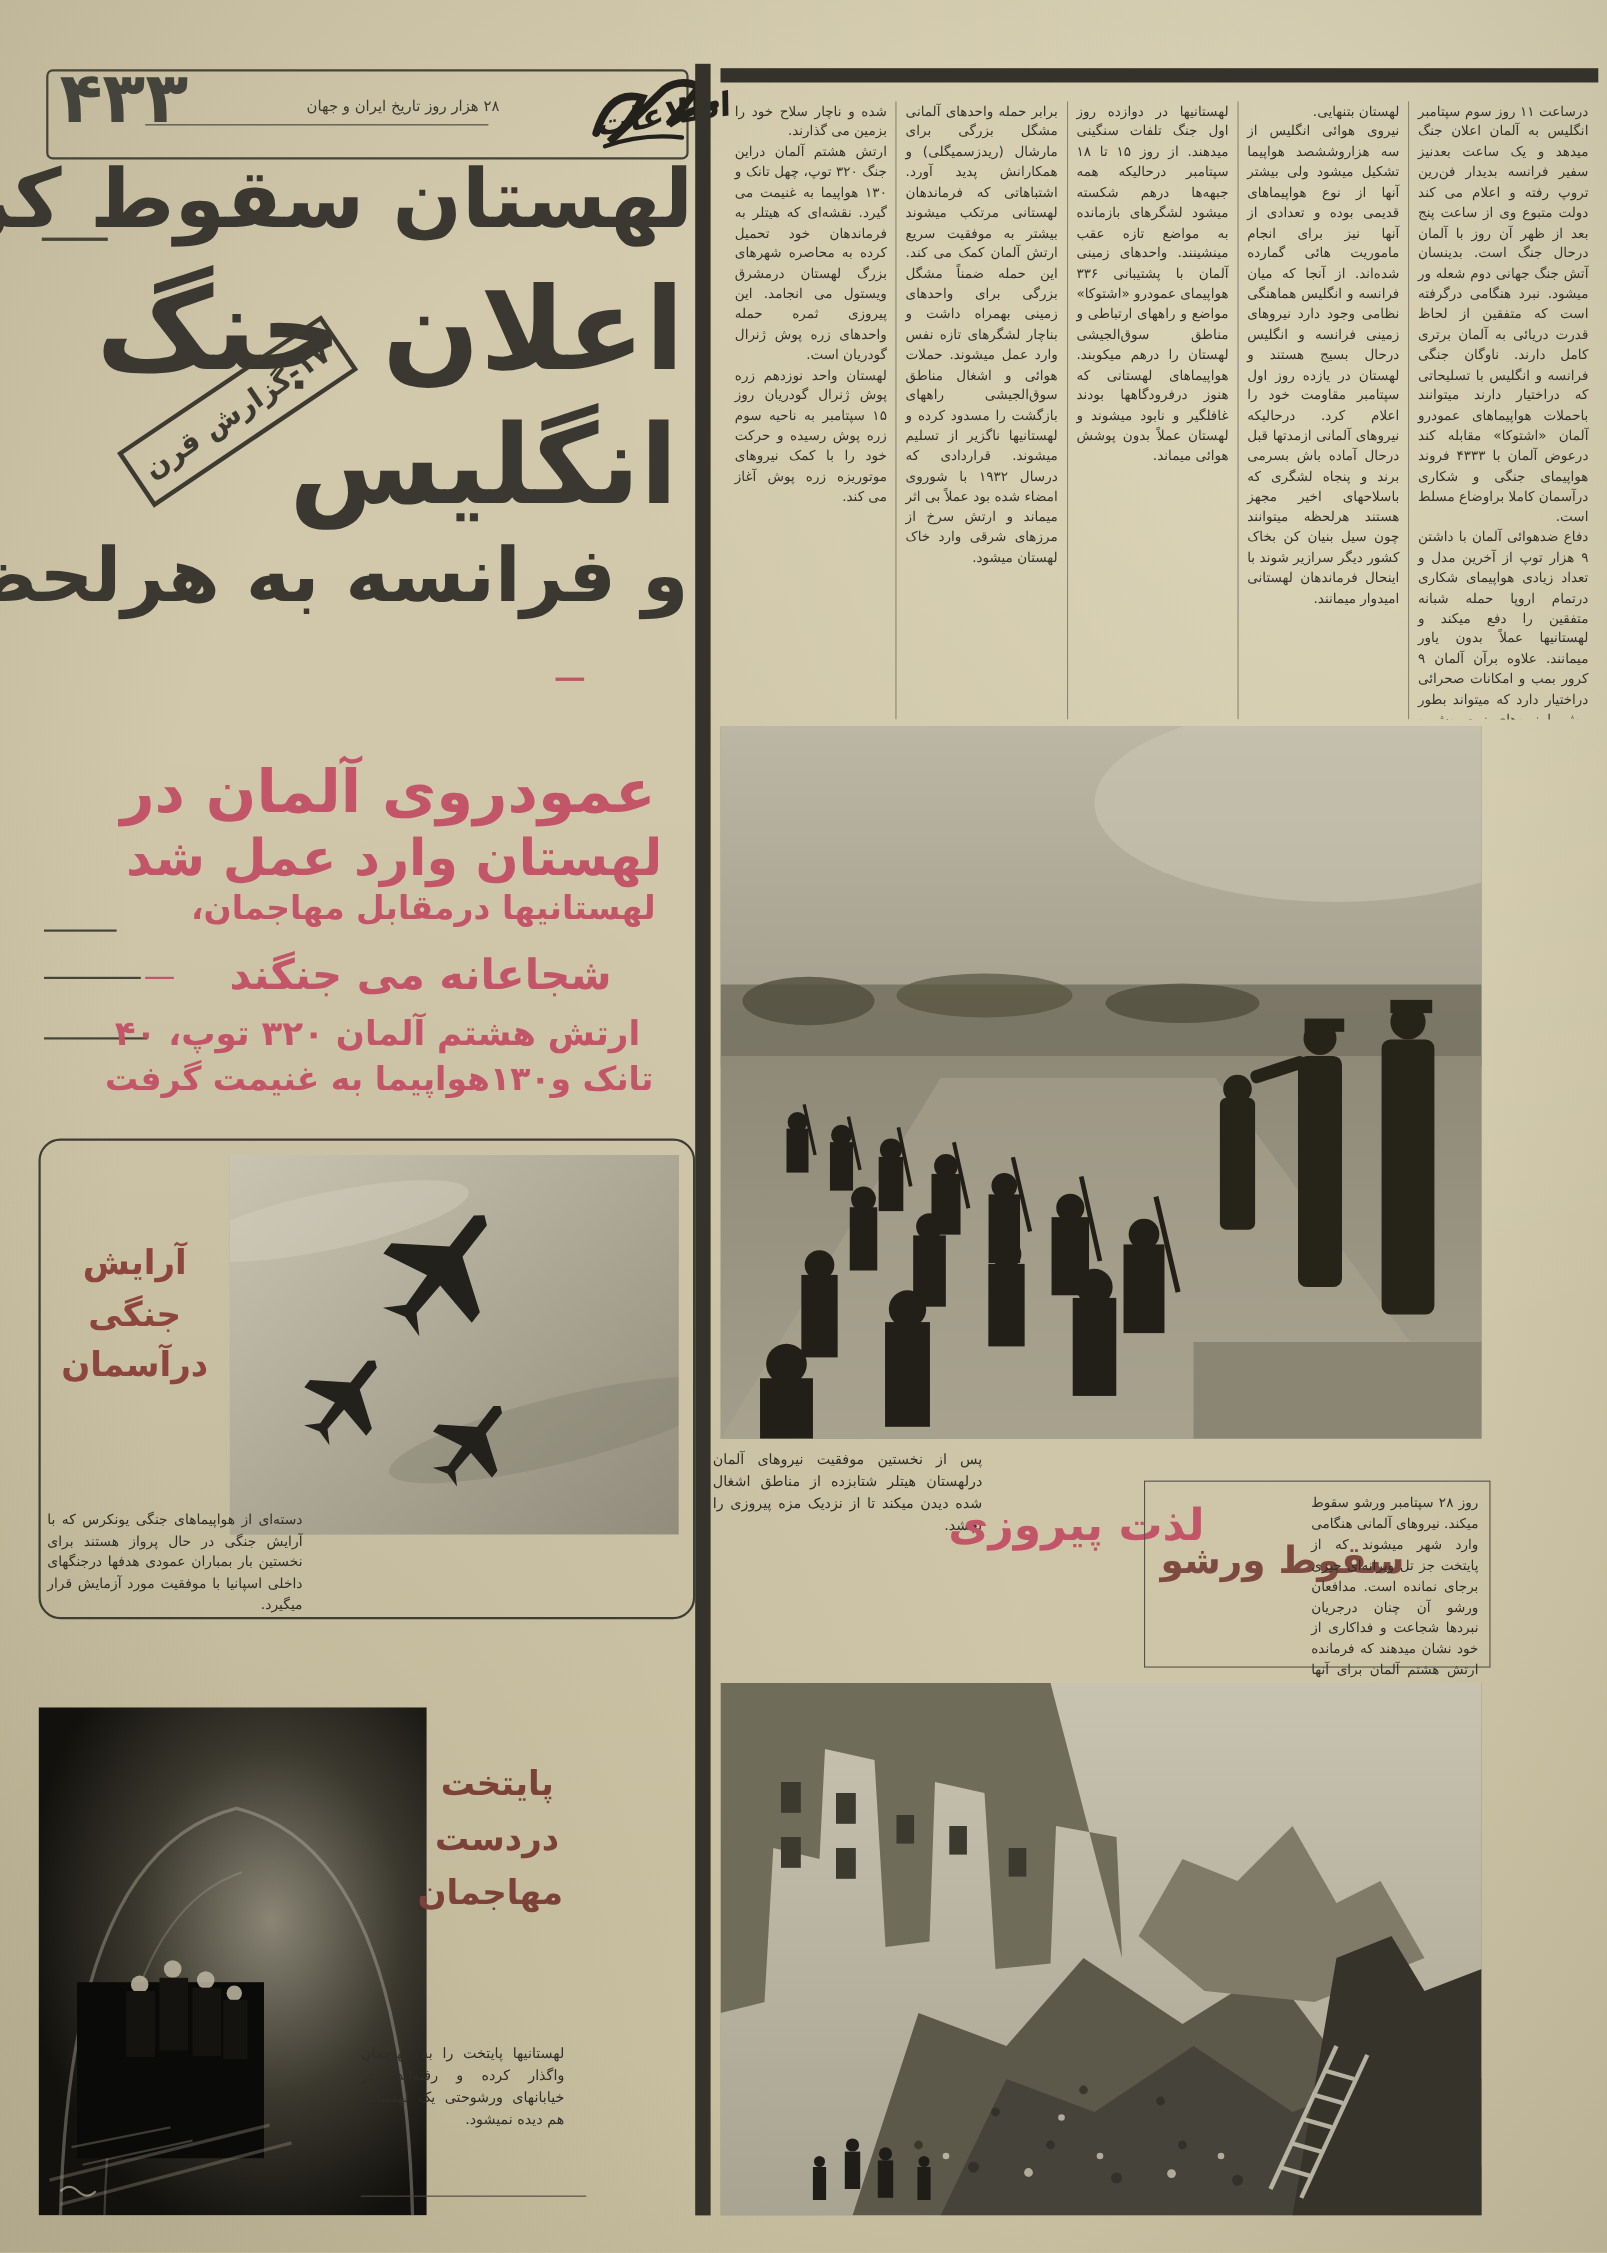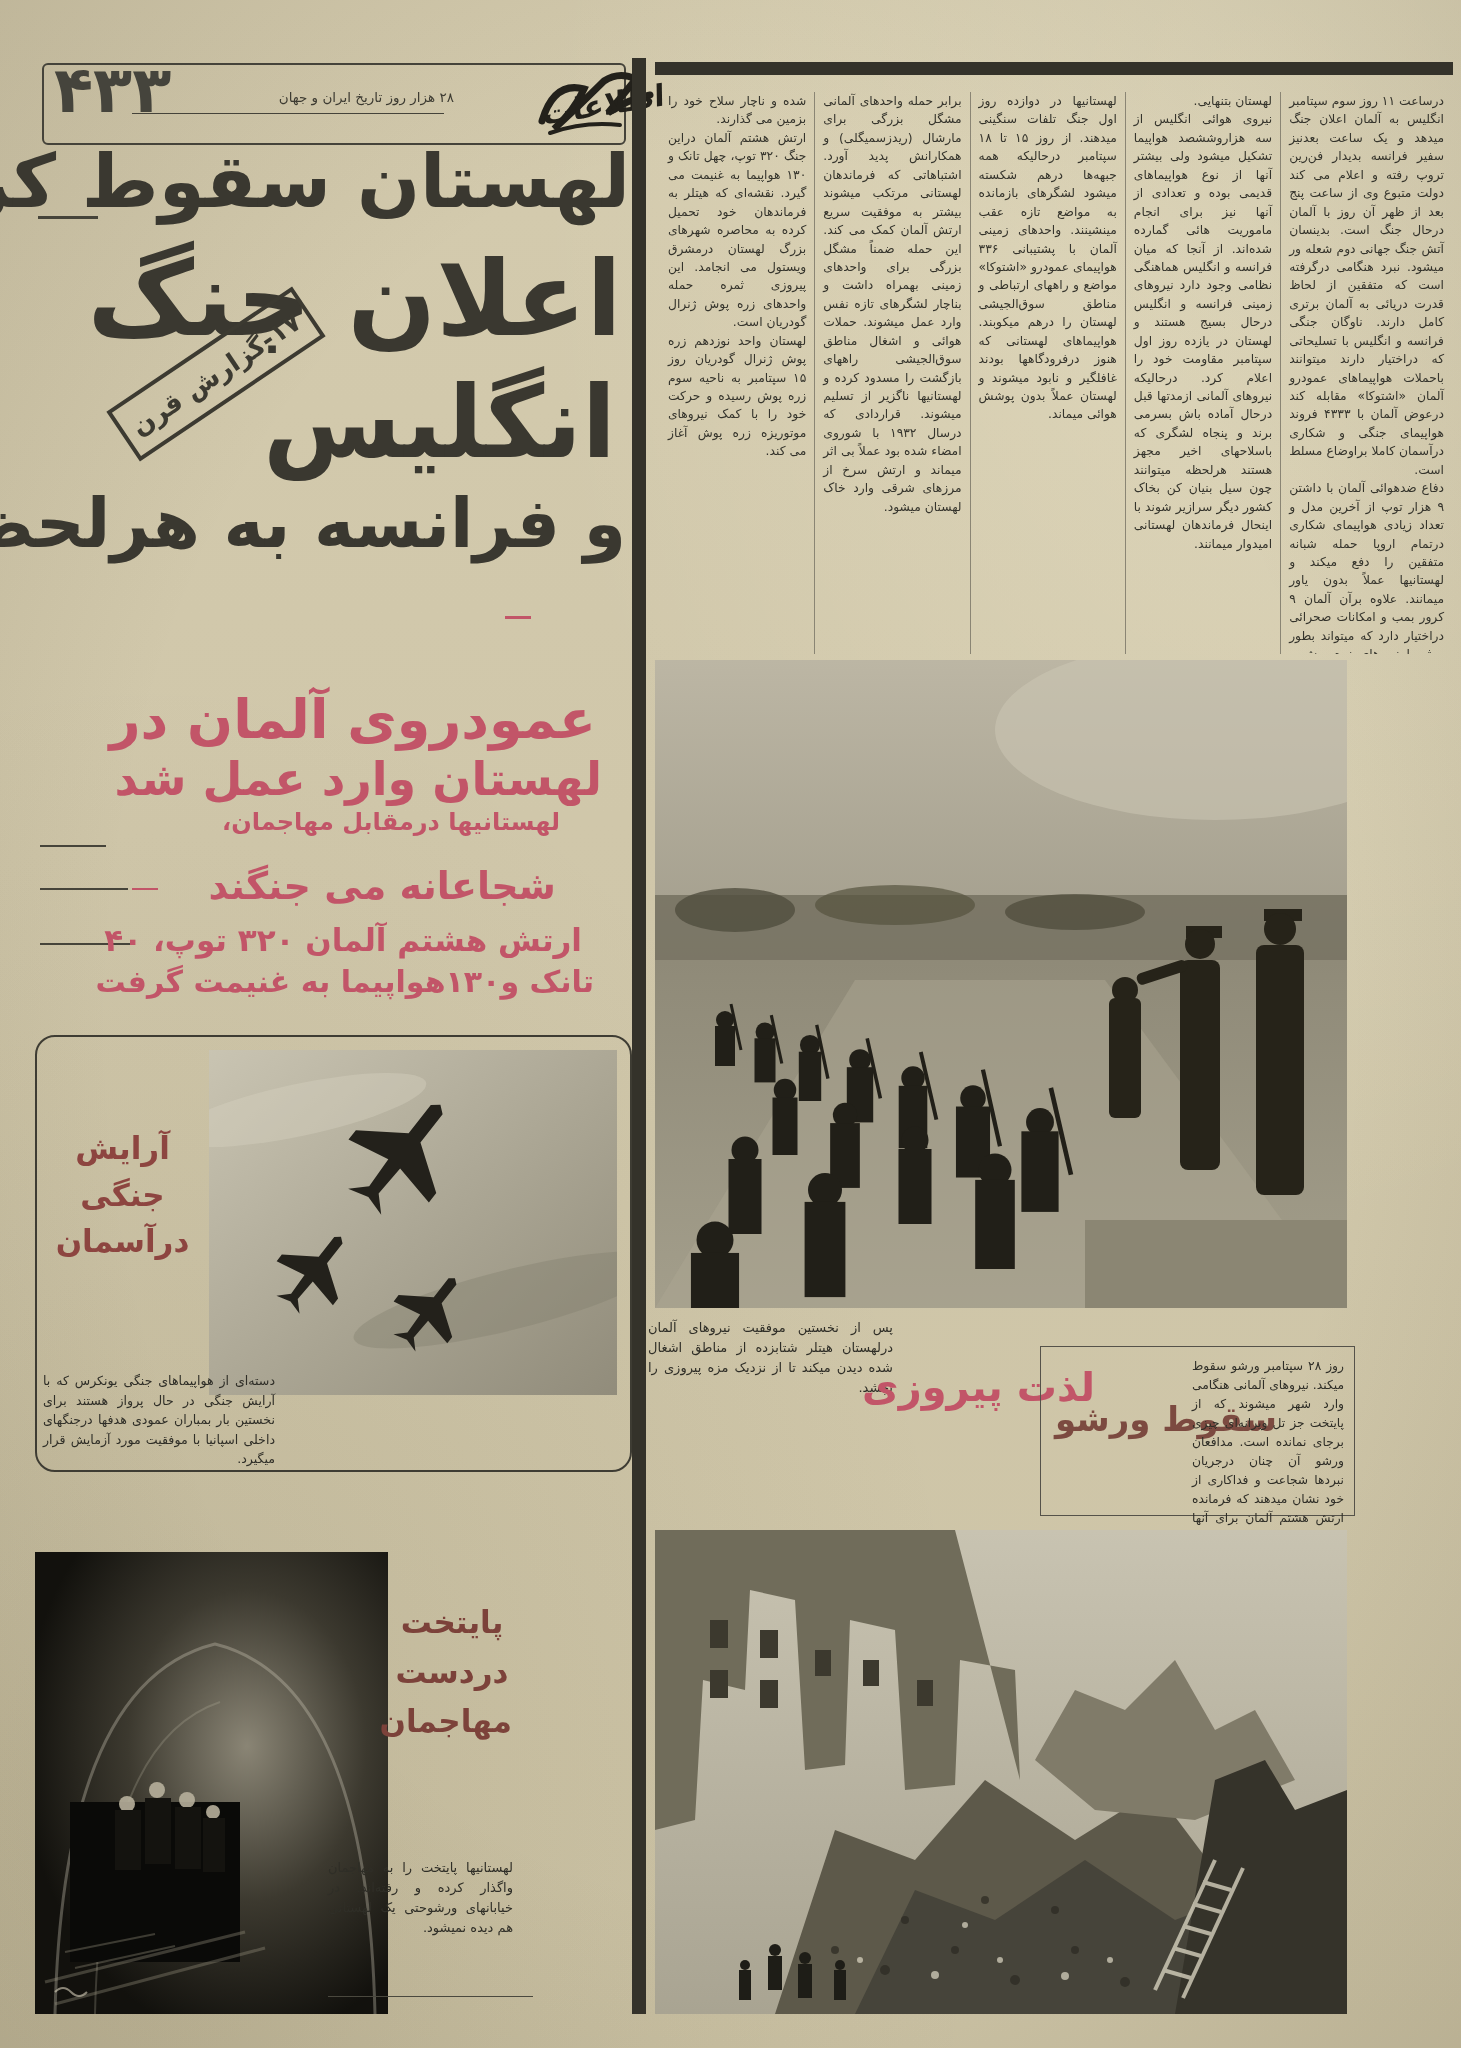--- a/index.html
+++ b/index.html
@@ -69,21 +69,21 @@
   <div class="abs headline rtl" style="right:839px;top:238px;font-size:104px;">اعلان جنگ</div>
   <div class="abs headline rtl" style="right:845px;top:364px;font-size:100px;">انگلیس</div>
   <div class="abs" style="left:104px;top:344px;width:216px;height:52px;border:4px solid #3c3a31;transform:rotate(-34deg);display:flex;align-items:center;justify-content:center;">
     <span class="rtl" style="font-size:26px;font-weight:bold;color:#3c3a31;white-space:nowrap;">۱۷-گزارش قرن</span>
   </div>
   <div class="abs headline rtl" style="right:835px;top:484px;font-size:68px;">و فرانسه به هرلحظه</div>
 
   <div class="abs dash red" style="left:505px;top:616px;width:26px;"></div>
   <div class="abs redline rtl" style="right:865px;top:688px;font-size:54px;">عمودروی آلمان در</div>
   <div class="abs redline rtl" style="right:859px;top:752px;font-size:46px;">لهستان وارد عمل شد</div>
-  <div class="abs redline rtl" style="right:901px;top:808px;font-size:24px;">لهستانیها درمقابل مهاجمان،</div>
+  <div class="abs redline rtl" style="right:865px;top:808px;font-size:30px;">لهستانیها درمقابل مهاجمان،</div>
   <div class="abs redline rtl" style="right:905px;top:864px;font-size:38px;">شجاعانه می جنگند</div>
   <div class="abs dash" style="left:40px;top:845px;width:66px;border-top-width:2px;"></div>
   <div class="abs dash" style="left:40px;top:888px;width:88px;border-top-width:2px;"></div>
   <div class="abs dash red" style="left:132px;top:888px;width:26px;border-top-width:2px;"></div>
   <div class="abs dash" style="left:40px;top:943px;width:94px;border-top-width:2px;"></div>
   <div class="abs redline rtl" style="right:879px;top:922px;font-size:31px;">ارتش هشتم آلمان ۳۲۰ توپ، ۴۰</div>
   <div class="abs redline rtl" style="right:867px;top:964px;font-size:30px;">تانک و۱۳۰هواپیما به غنیمت گرفت</div>
 
   <div class="abs bar-v"></div>
   <div class="abs bar-h"></div>

